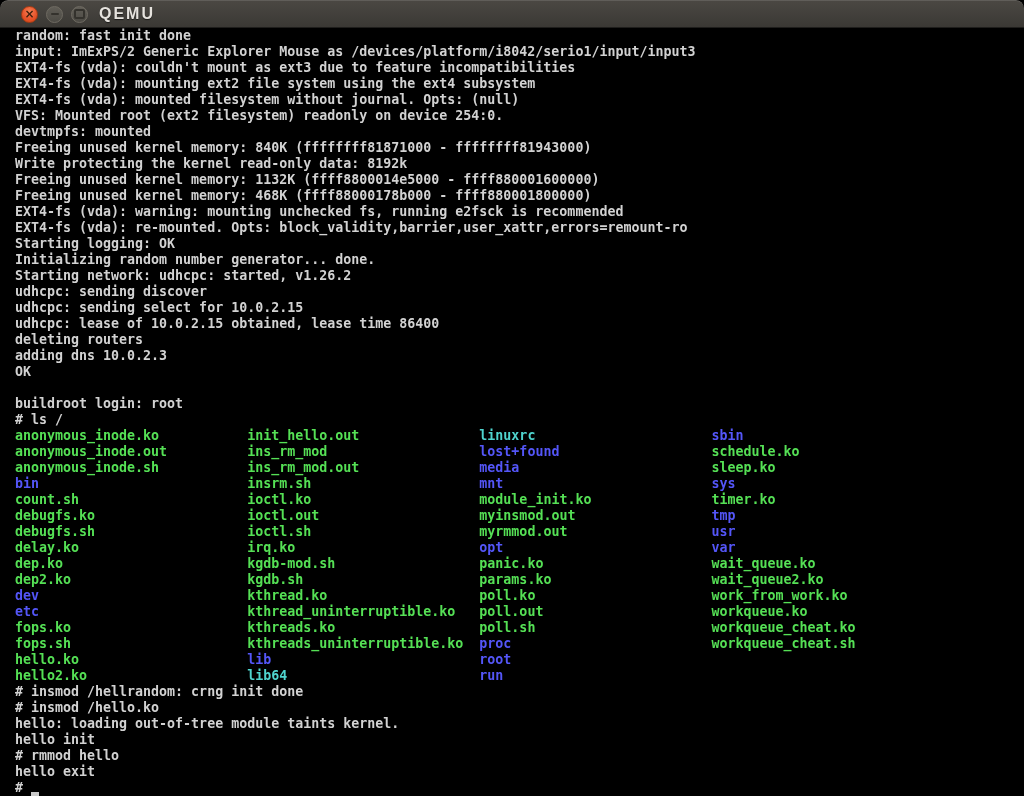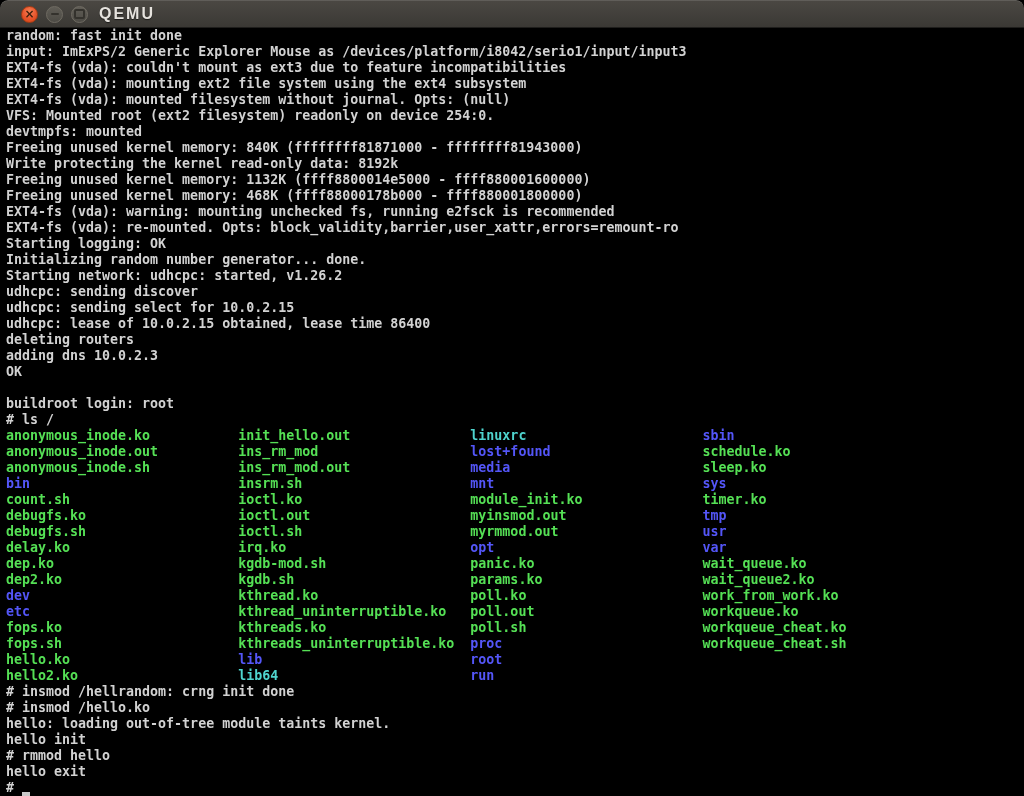--- a/index.html
+++ b/index.html
@@ -44,21 +44,21 @@
     color:var(--title-text,#e6e3de);
     font:bold 16px "Liberation Sans", sans-serif;
     letter-spacing:2px;
     text-shadow:0 1px 1px rgba(0,0,0,0.55);
   }
   .terminal{
     width:1024px;height:768px;
     background:#000;
     font:bold 13.3px/16px "DejaVu Sans Mono", monospace;
     white-space:pre;
-    padding-left:6px;box-sizing:border-box;
+    padding-left:15px;box-sizing:border-box;
     overflow:hidden;
   }
   .t-line{height:16px;white-space:pre;}
   .cursor{
     display:inline-block;width:8px;height:16px;vertical-align:top;
     background:linear-gradient(to top, #c9c9c9 4px, transparent 4px);
   }
 </style>
 </head>
 <body>

